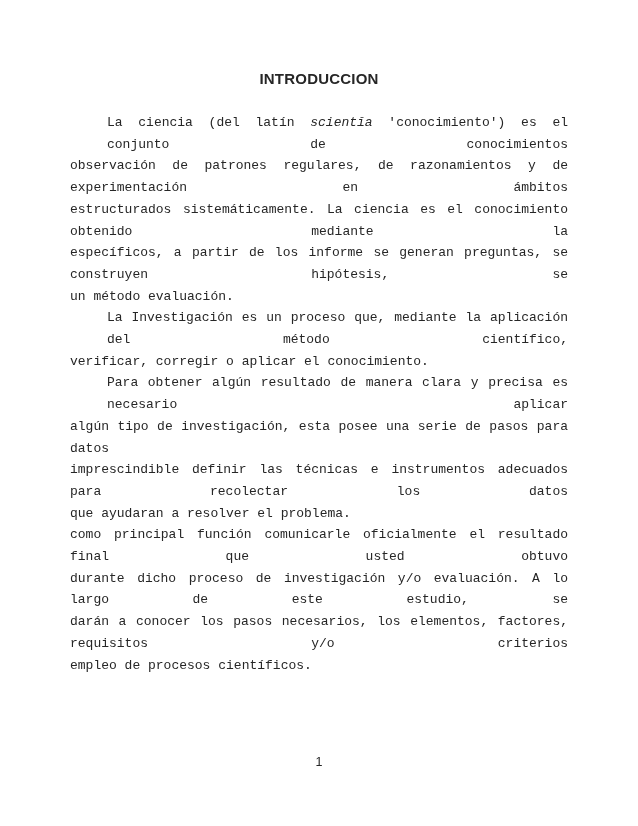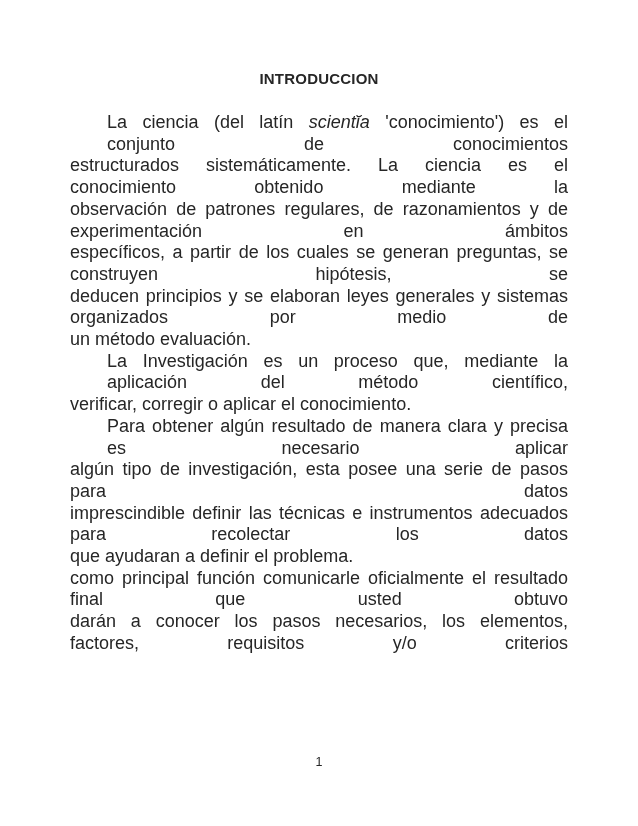--- a/index.html
+++ b/index.html
@@ -27,25 +27,26 @@
     font-weight: bold;
     text-align: center;
     line-height: 22px;
     letter-spacing: 0.2px;
     margin-bottom: 22px;
   }
   .para {
     margin: 0;
   }
   .line {
-    font-size: 18px;
+    font-size: 13px;
     line-height: 21.7px;
     text-align: justify;
     text-align-last: justify;
     white-space: normal;
+    font-family: Liberation Mono, monospace;
   }
   .line.first {
     padding-left: 37px;
   }
   .line.last {
     text-align-last: left;
   }
   .page-number {
     position: absolute;
     left: 0;
@@ -58,36 +59,37 @@
 </style>
 </head>
 <body>
 
 <div class="page">
   <div class="content">
     <div class="title">INTRODUCCION</div>
     <div>
         <div class="para">
           <div class="line first">La ciencia (del latín <i>scientĭa</i> 'conocimiento') es el conjunto de conocimientos</div>
+          <div class="line">observación de patrones regulares, de razonamientos y de experimentación en ámbitos</div>
           <div class="line">estructurados sistemáticamente. La ciencia es el conocimiento obtenido mediante la</div>
-          <div class="line">observación de patrones regulares, de razonamientos y de experimentación en ámbitos</div>
-          <div class="line">específicos, a partir de los cuales se generan preguntas, se construyen hipótesis, se</div>
-          <div class="line">deducen principios y se elaboran leyes generales y sistemas organizados por medio de</div>
+          <div class="line">específicos, a partir de los informe se generan preguntas, se construyen hipótesis, se</div>
           <div class="line last">un método evaluación.</div>
         </div>
         <div class="para">
           <div class="line first">La Investigación es un proceso que, mediante la aplicación del método científico,</div>
           <div class="line last">verificar, corregir o aplicar el conocimiento.</div>
         </div>
         <div class="para">
           <div class="line first">Para obtener algún resultado de manera clara y precisa es necesario aplicar</div>
           <div class="line">algún tipo de investigación, esta posee una serie de pasos para datos</div>
           <div class="line">imprescindible definir las técnicas e instrumentos adecuados para recolectar los datos</div>
-          <div class="line last">que ayudaran a definir el problema.</div>
+          <div class="line last">que ayudaran a resolver el problema.</div>
         </div>
         <div class="para">
           <div class="line">como principal función comunicarle oficialmente el resultado final que usted obtuvo</div>
+          <div class="line">durante dicho proceso de investigación y/o evaluación. A lo largo de este estudio, se</div>
           <div class="line">darán a conocer los pasos necesarios, los elementos, factores, requisitos y/o criterios</div>
+          <div class="line last">empleo de procesos científicos.</div>
         </div>
       </div>
   </div>
   <div class="page-number">1</div>
 </div>
 
 </body></html>

